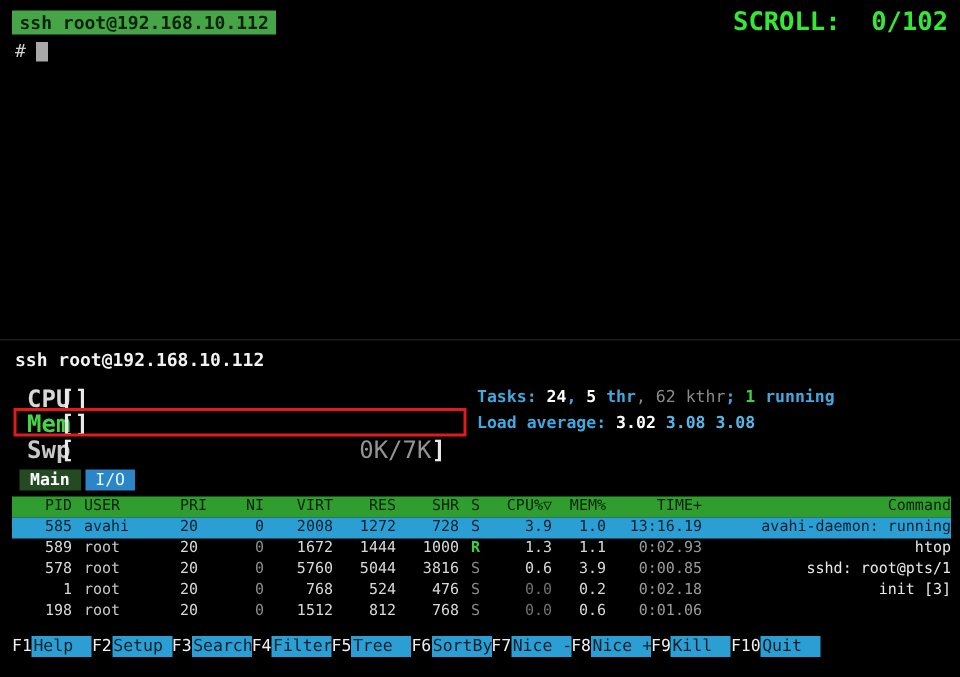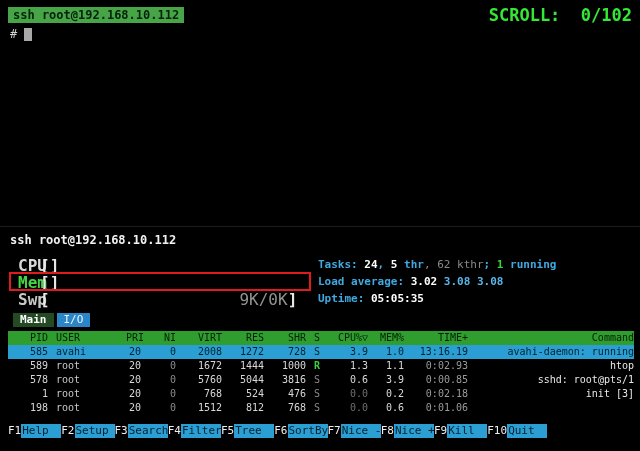--- a/index.html
+++ b/index.html
@@ -47,21 +47,21 @@
   .tab{padding:0 7px;display:inline-block;height:14px;}
   .tab.active{background:#234a23;color:#ffffff;font-weight:bold;}
   .tab.io{background:#2b86c8;color:#eaf6ff;margin-left:3px;}
 
   .table{position:absolute;left:8px;top:331px;width:626px;font-size:10px;}
   .hrow,.prow{display:flex;height:14px;line-height:14px;white-space:pre;}
   .hrow{background:#2f9e2f;color:#062006;}
   .c{flex:none;overflow:hidden;}
   .pid{width:40px;text-align:right}
   .user{width:72px;text-align:left;padding-left:8px}
-  .pri{width:30px;text-align:center}
+  .pri{width:30px;text-align:left}
   .ni{width:26px;text-align:right}
   .virt{width:46px;text-align:right}
   .res{width:42px;text-align:right}
   .shr{width:42px;text-align:right}
   .s{width:22px;text-align:center}
   .cpu{width:40px;text-align:right}
   .mem{width:36px;text-align:right}
   .time{width:64px;text-align:right}
   .cmd{flex:1 1 auto;text-align:right;padding-left:10px;overflow:hidden}
   .prow{color:#d8d8d8;}
@@ -97,30 +97,29 @@
   <div class="pane2-title">ssh root@192.168.10.112</div>
 
   <div class="meters">
     <div class="meter cpu">
       <span class="mlabel">CPU</span><span class="bracket">[</span><span class="barbox"><span class="fill green">|||</span></span><span class="bracket">]</span>
     </div>
     <div class="meter mem">
       <span class="mlabel">Mem</span><span class="bracket">[</span><span class="barbox"><span><span class="fill green">||||||||||||||||</span></span></span><span class="bracket">]</span>
     </div>
     <div class="meter swp">
-      <span class="mlabel">Swp</span><span class="bracket">[</span><span class="barbox"><span class="fill green"></span><span class="mval">9K/0K</span></span><span class="bracket">]</span>
+      <span class="mlabel">Swp</span><span class="bracket">[</span><span class="barbox"><span class="fill green"></span><span class="mval">0K/7K</span></span><span class="bracket">]</span>
     </div>
   </div>
 
   <div class="annotation" style="border-color: rgb(225, 27, 27);"></div>
 
   <div class="info">
     <div class="info-line"><span class="seg c-cyan">Tasks: </span><span class="seg c-white-bold">24</span><span class="seg c-cyan">, </span><span class="seg c-white-bold">5</span><span class="seg c-cyan"> thr</span><span class="seg c-dim">, </span><span class="seg c-dim">62 kthr</span><span class="seg c-cyan">; </span><span class="seg c-green">1</span><span class="seg c-cyan"> running</span></div>
     <div class="info-line"><span class="seg c-cyan">Load average: </span><span class="seg c-white-bold">3.02 </span><span class="seg c-cyan-bright">3.08 </span><span class="seg c-cyan-bright">3.08</span></div>
-    <div class="info-line"><span class="seg c-cyan">Uptime: </span><span class="seg c-white-bold">05:05:35</span></div>
   </div>
 
   <div class="tabs">
     <span class="tab active">Main</span><span class="tab io">I/O</span>
   </div>
 
   <div class="table">
     <div class="hrow">
       <span class="c pid">PID</span>
       <span class="c user">USER</span>

